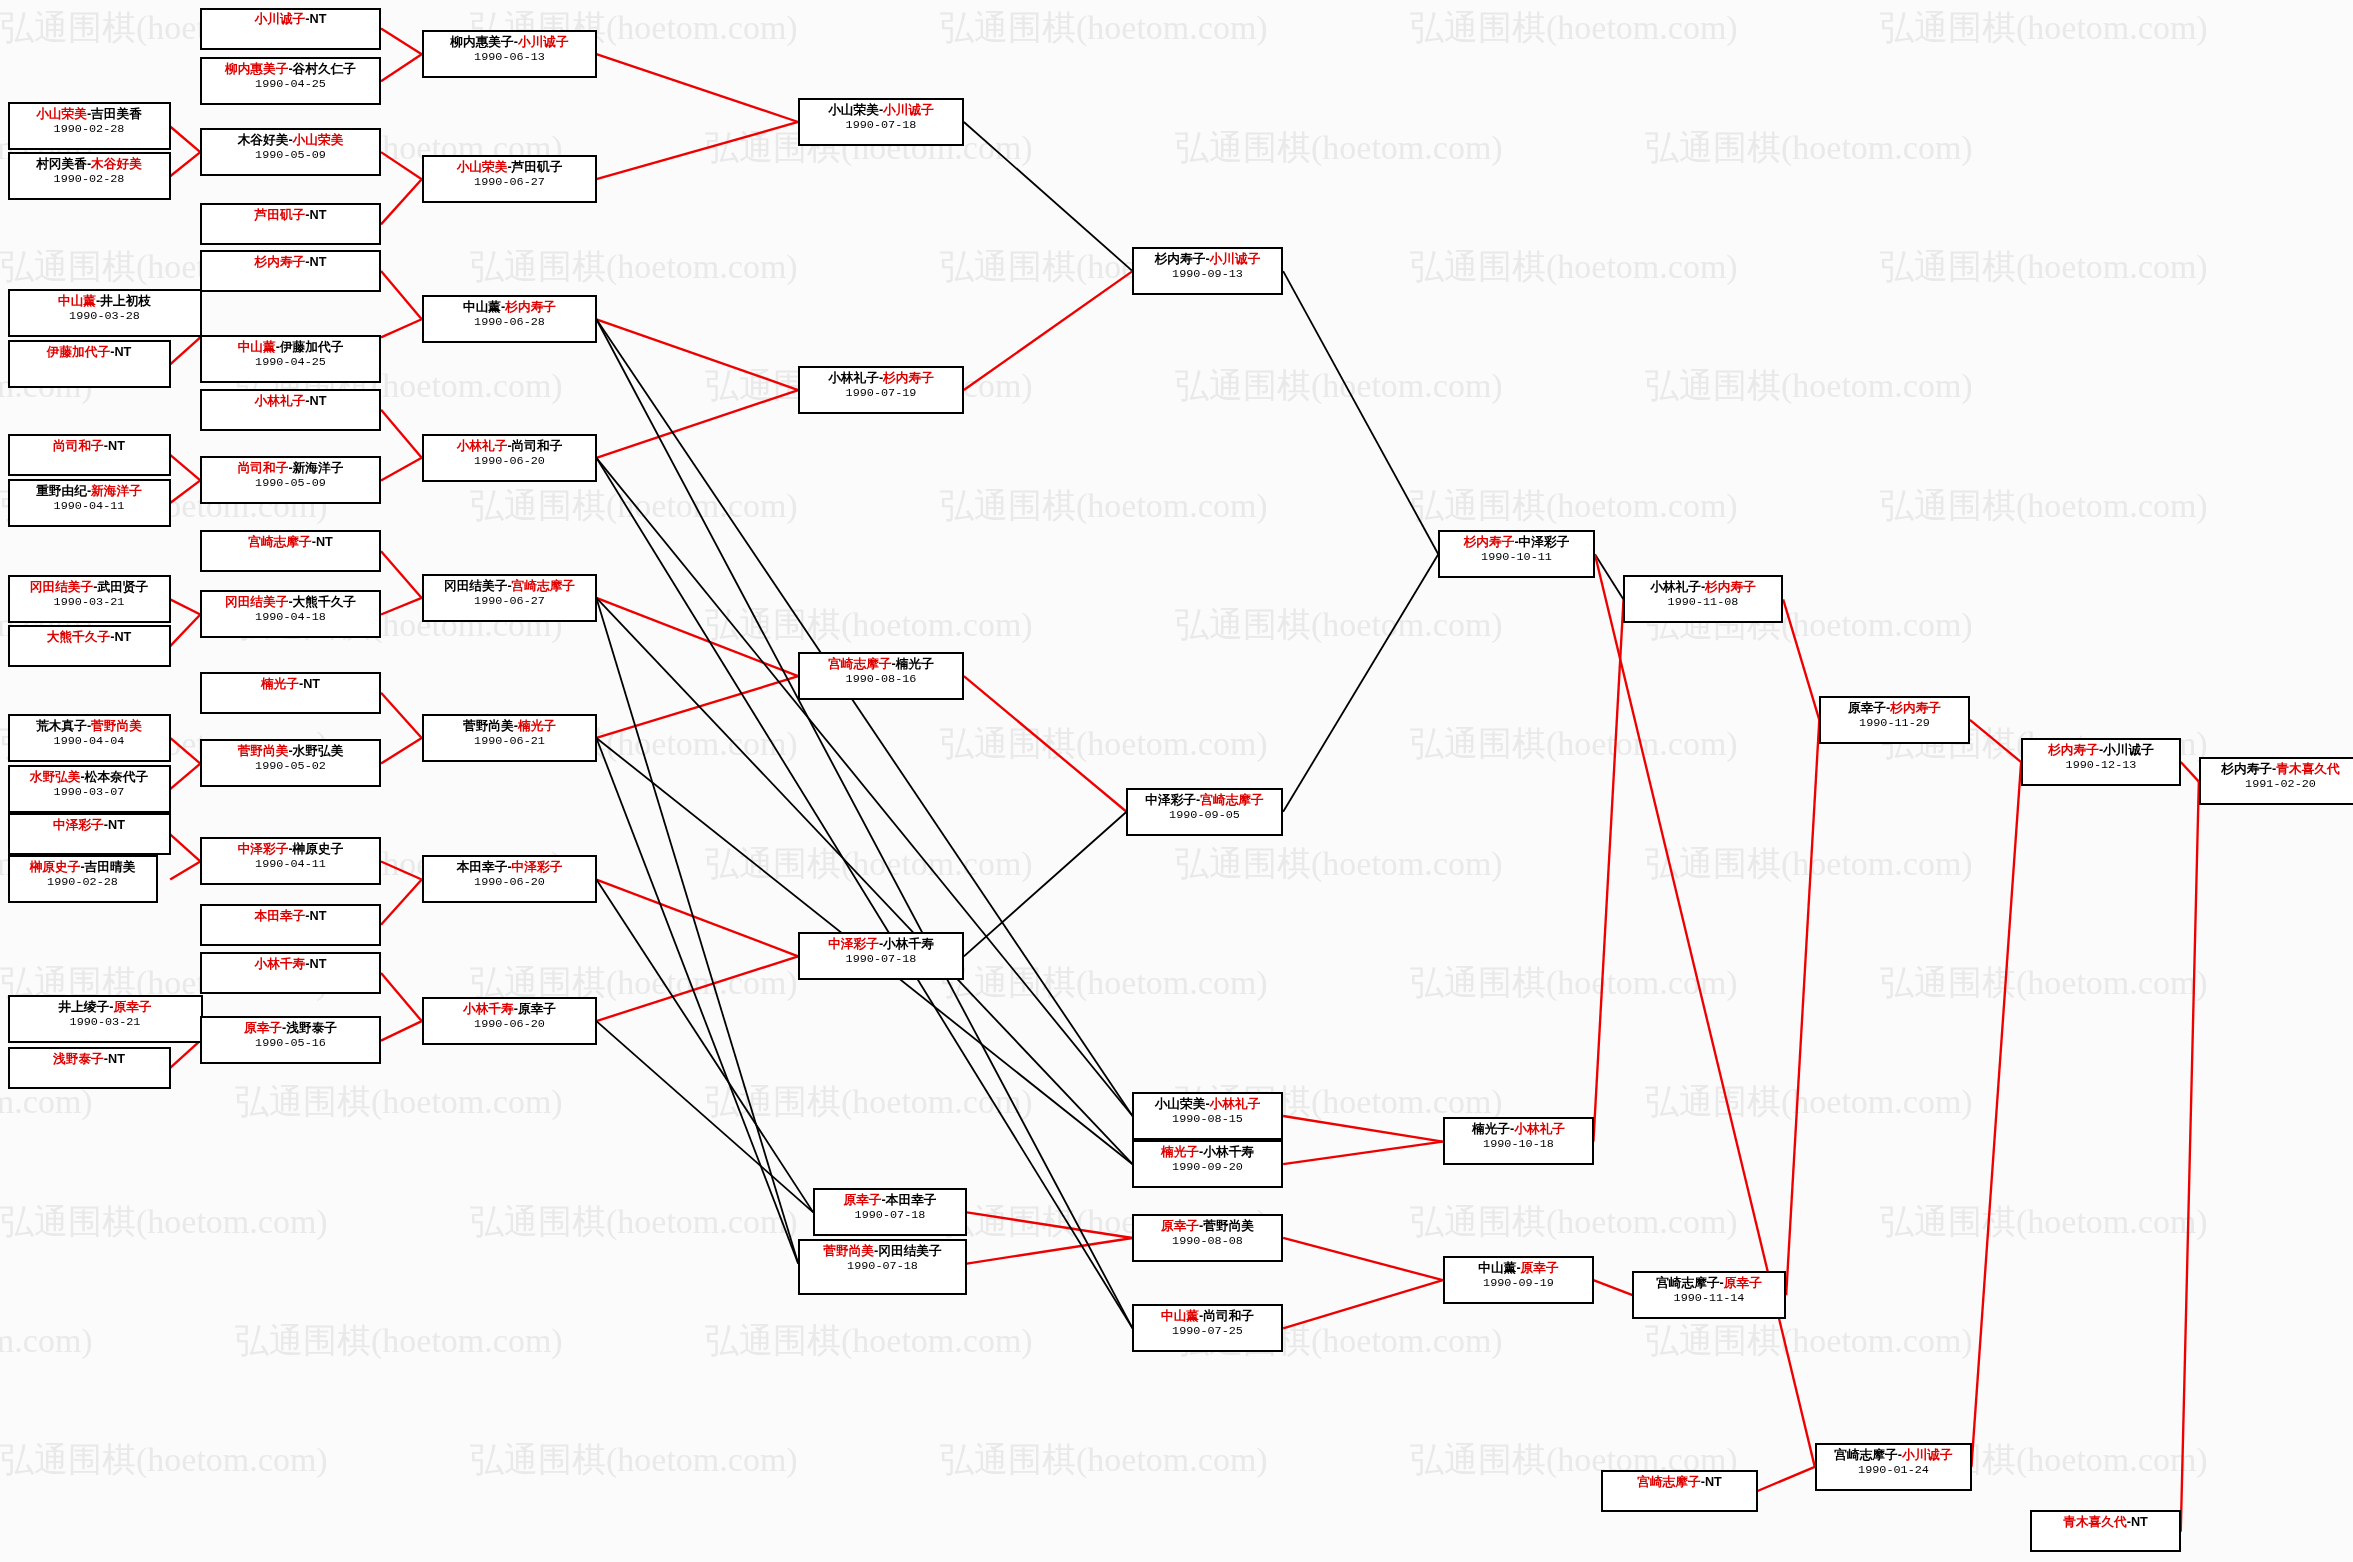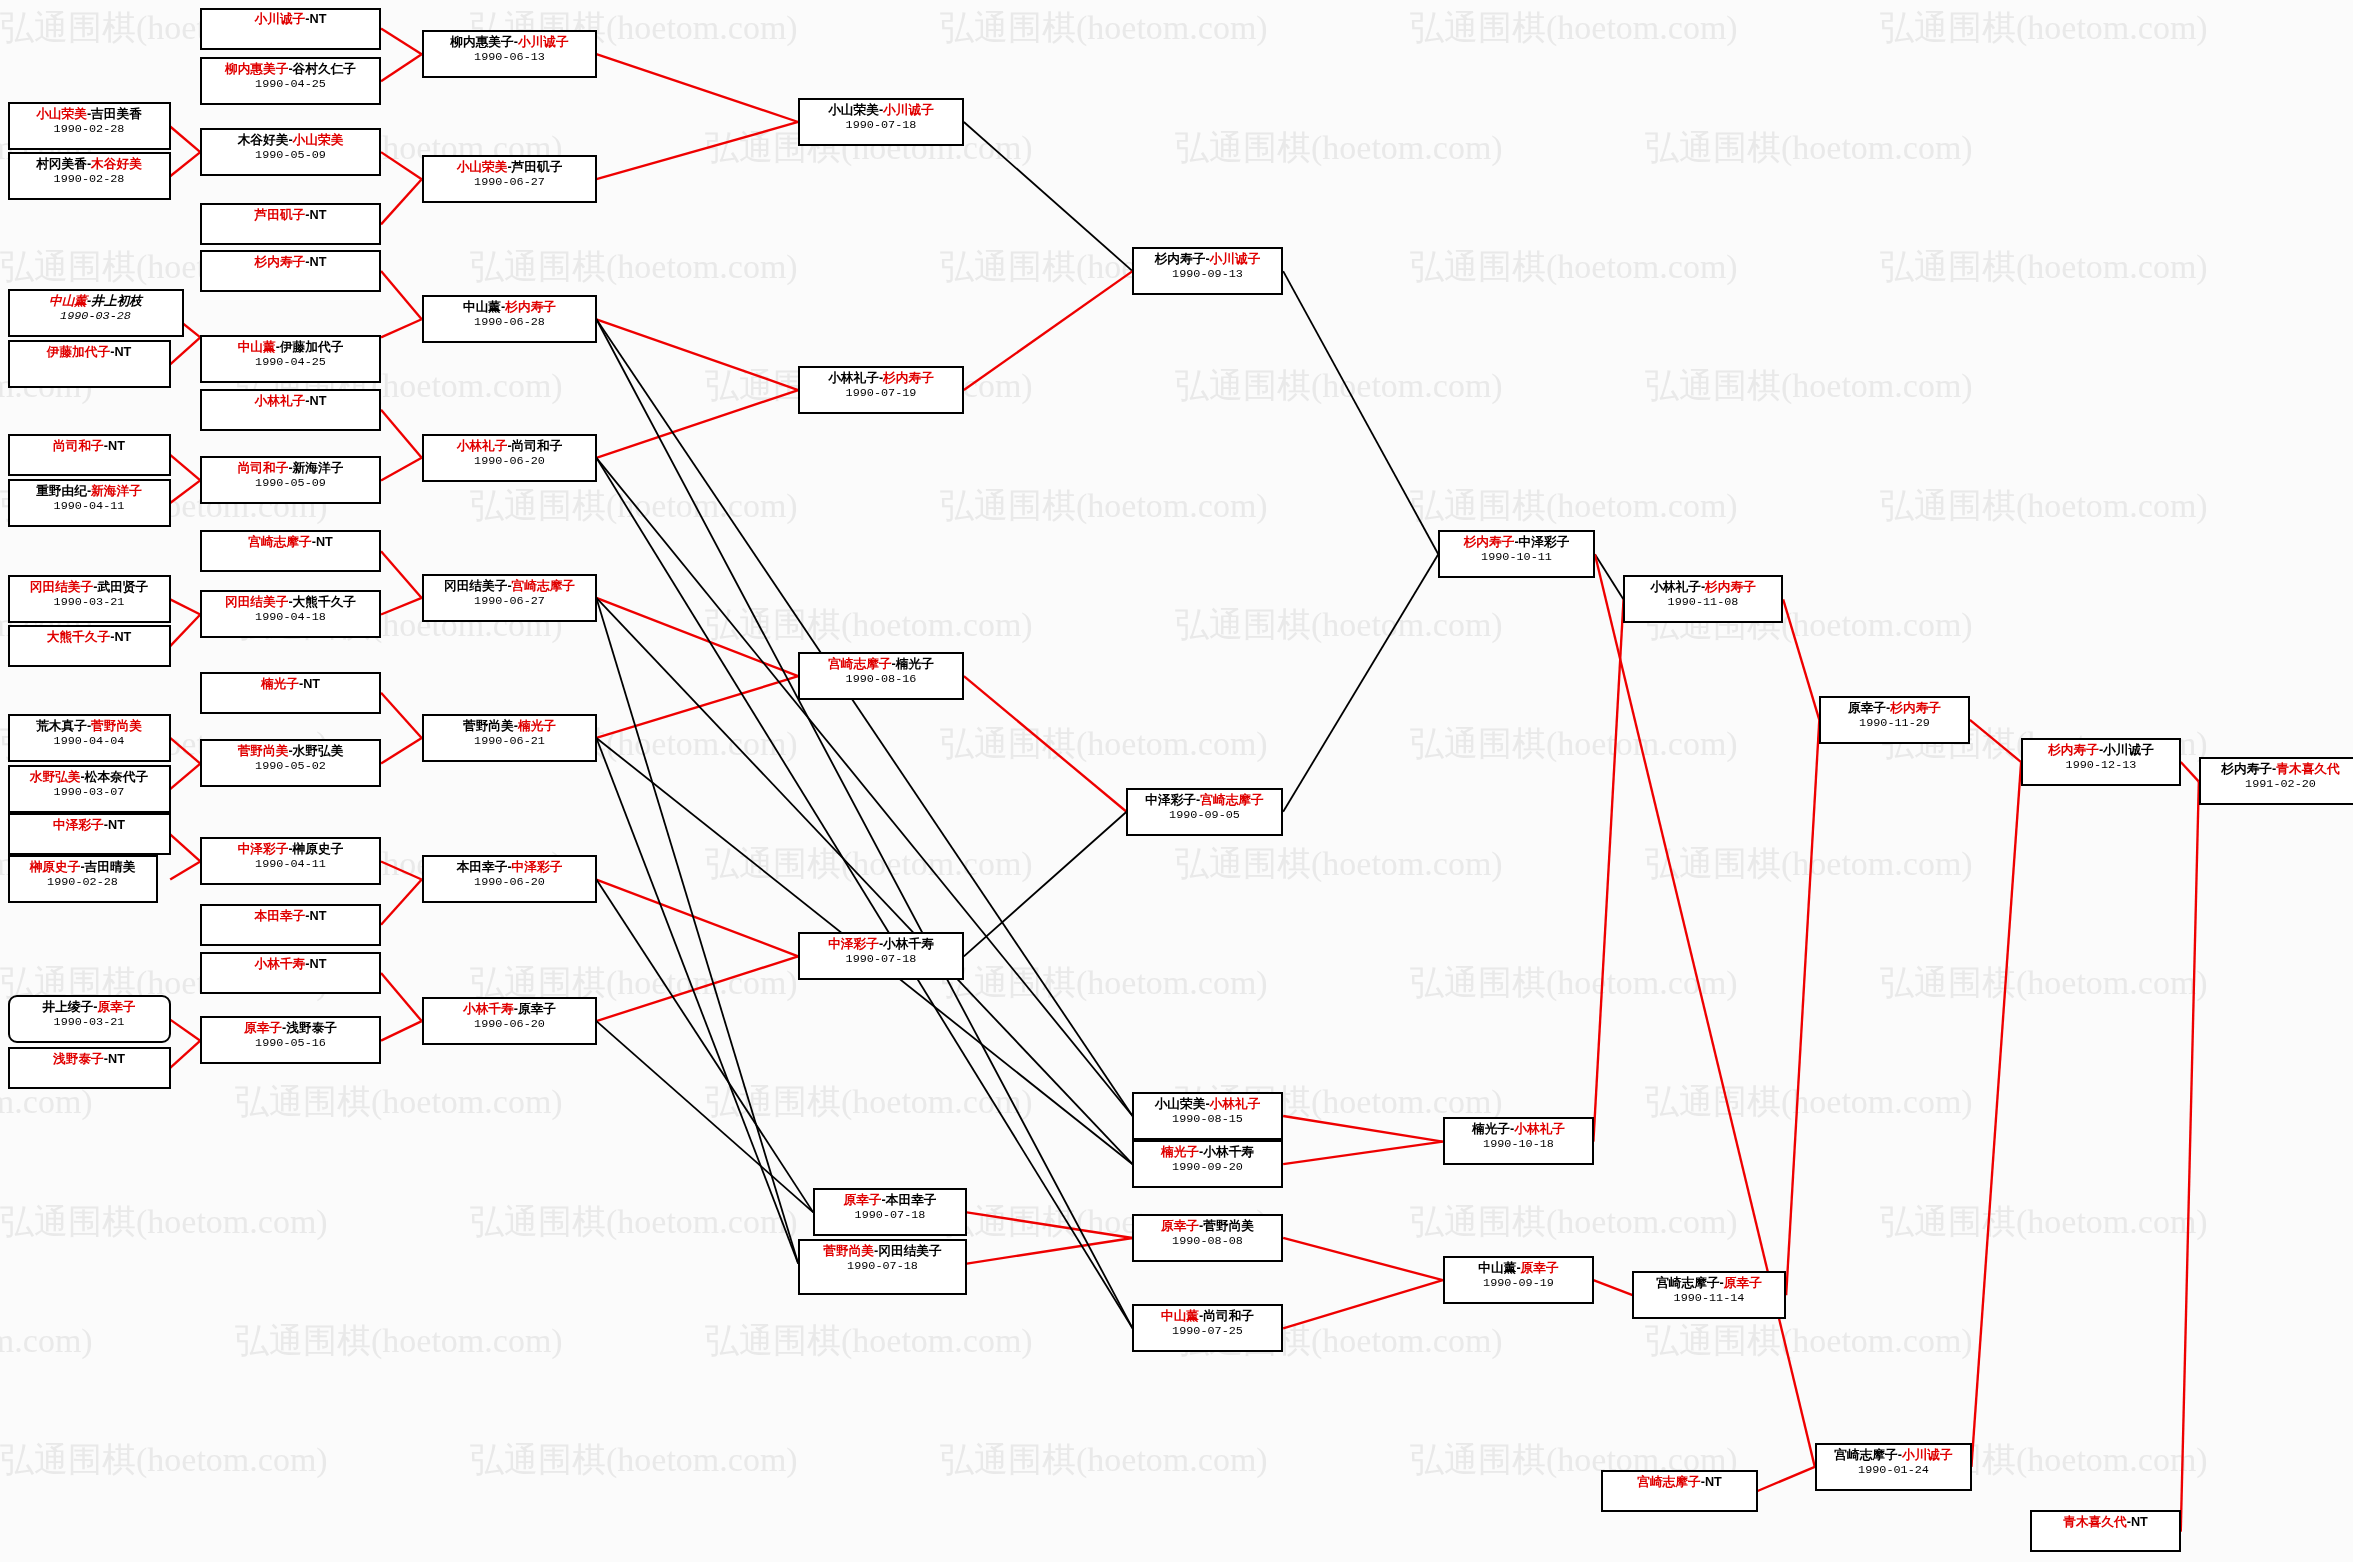--- a/index.html
+++ b/index.html
@@ -189,21 +189,21 @@
       <div class="node" style="left: 422px; top: 155px; width: 175px; height: 48px;">
         <div class="ln nm"><span class="r">小山荣美</span><span class="k">-</span><span class="k">芦田矶子</span></div>
         <div class="ln dt">1990-06-27</div>
       </div>
       <div class="node" style="left: 200px; top: 203px; width: 181px; height: 42px;">
         <div class="ln nm"><span class="r">芦田矶子</span><span class="k">-</span><span class="k">NT</span></div>
       </div>
       <div class="node" style="left: 200px; top: 250px; width: 181px; height: 42px;">
         <div class="ln nm"><span class="r">杉内寿子</span><span class="k">-</span><span class="k">NT</span></div>
       </div>
-      <div class="node" style="left: 7.5px; top: 289px; width: 176px; height: 48px; font-style: italic;">
+      <div class="node" style="left: 7.5px; top: 289px; width: 194px; height: 48px;">
         <div class="ln nm"><span class="r">中山薰</span><span class="k">-</span><span class="k">井上初枝</span></div>
         <div class="ln dt">1990-03-28</div>
       </div>
       <div class="node" style="left: 7.5px; top: 340px; width: 163px; height: 48px;">
         <div class="ln nm"><span class="r">伊藤加代子</span><span class="k">-</span><span class="k">NT</span></div>
       </div>
       <div class="node" style="left: 200px; top: 313px; width: 181px; height: 48px; margin-top: 22px;">
         <div class="ln nm"><span class="r">中山薰</span><span class="k">-</span><span class="k">伊藤加代子</span></div>
         <div class="ln dt">1990-04-25</div>
       </div>
@@ -280,21 +280,21 @@
       <div class="node" style="left: 200px; top: 904px; width: 181px; height: 42px;">
         <div class="ln nm"><span class="r">本田幸子</span><span class="k">-</span><span class="k">NT</span></div>
       </div>
       <div class="node" style="left: 422px; top: 855px; width: 175px; height: 48px;">
         <div class="ln nm"><span class="k">本田幸子</span><span class="k">-</span><span class="r">中泽彩子</span></div>
         <div class="ln dt">1990-06-20</div>
       </div>
       <div class="node" style="left: 200px; top: 952px; width: 181px; height: 42px;">
         <div class="ln nm"><span class="r">小林千寿</span><span class="k">-</span><span class="k">NT</span></div>
       </div>
-      <div class="node" style="left: 7.5px; top: 995px; width: 163px; height: 48px; border-radius: 9px;">
+      <div class="node" style="left: 7.5px; top: 995px; width: 195px; height: 48px;">
         <div class="ln nm"><span class="k">井上绫子</span><span class="k">-</span><span class="r">原幸子</span></div>
         <div class="ln dt">1990-03-21</div>
       </div>
       <div class="node" style="left: 7.5px; top: 1047px; width: 163px; height: 42px;">
         <div class="ln nm"><span class="r">浅野泰子</span><span class="k">-</span><span class="k">NT</span></div>
       </div>
       <div class="node" style="left: 200px; top: 1016px; width: 181px; height: 48px;">
         <div class="ln nm"><span class="r">原幸子</span><span class="k">-</span><span class="k">浅野泰子</span></div>
         <div class="ln dt">1990-05-16</div>
       </div>

